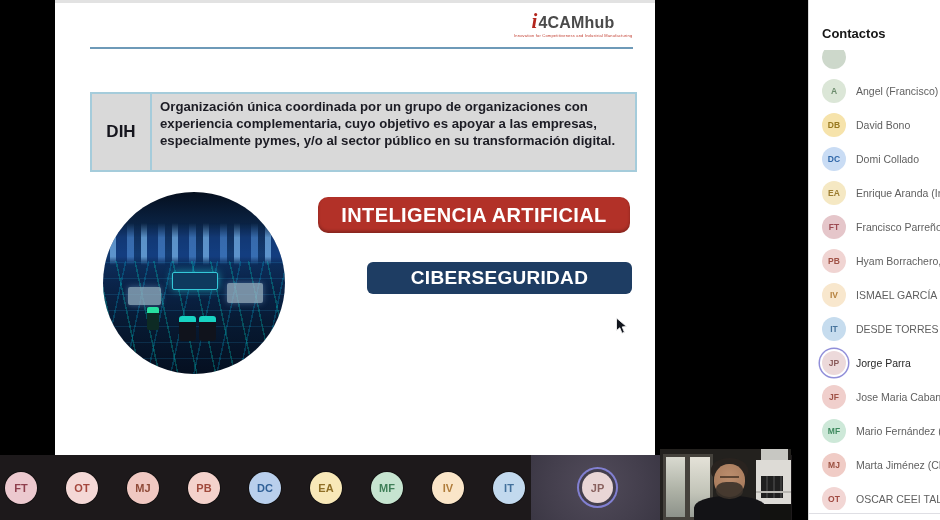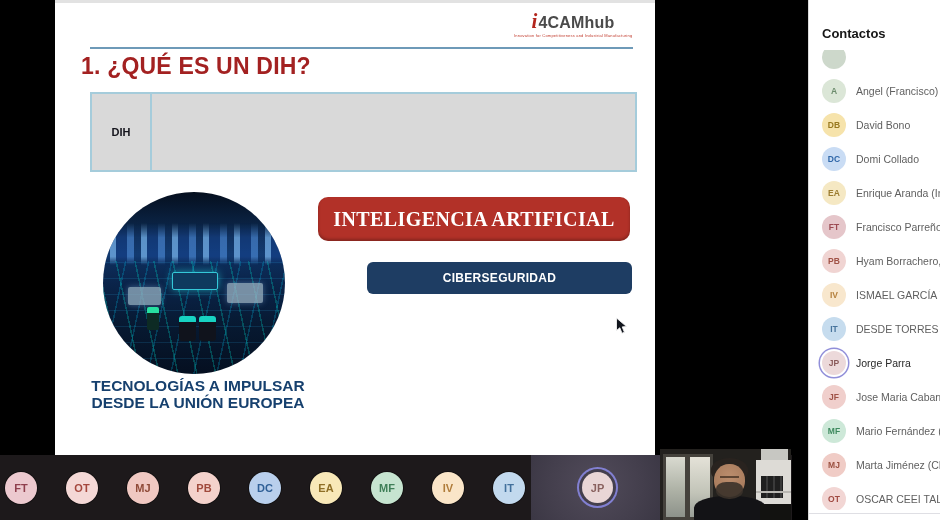--- a/index.html
+++ b/index.html
@@ -11,21 +11,21 @@
   .logo{position:absolute;top:11px;right:23px;text-align:center;line-height:1;}
   .logo-row{display:flex;align-items:baseline;justify-content:center;}
   .logo-i{font-family:"Liberation Serif",serif;font-style:italic;font-weight:700;font-size:21px;color:#b3261d;margin-right:1px;}
   .logo-rest{font-weight:700;font-size:16px;color:#4a4a4a;letter-spacing:.2px;}
   .logo-tag{font-size:4px;color:#c0392b;margin-top:2px;white-space:nowrap;overflow:hidden;max-width:118px;letter-spacing:.2px;}
   .rule{position:absolute;left:35px;top:47px;width:543px;height:2px;background:#6e9ab8;}
   .title{position:absolute;left:26px;top:53px;font-size:23px;font-weight:700;color:#a32121;letter-spacing:.2px;}
   .dih{position:absolute;left:35px;top:92px;width:547px;height:80px;background:#d9d9d9;
        border:2px solid #a5ccdb;box-sizing:border-box;display:flex;}
   .dih-label{width:58px;border-right:2px solid #a5ccdb;display:flex;align-items:center;justify-content:center;
-             font-weight:700;font-size:11px;color:#15151d;}
+             font-weight:700;font-size:17px;color:#15151d;}
   .dih-text{flex:1;padding:4px 10px 4px 8px;font-size:13.2px;font-weight:600;line-height:17px;color:#1c1c24;}
 
   
   .hub{position:absolute;left:48px;top:192px;width:182px;height:182px;border-radius:50%;overflow:hidden;
        background:linear-gradient(180deg,#050f1e 0%,#0a2140 16%,#0d3060 34%,#0a2348 52%,#071931 74%,#050f20 100%);}
   .hub-sky{position:absolute;left:0;top:17%;width:100%;height:23%;opacity:.85;filter:blur(.6px);
        background:repeating-linear-gradient(90deg,rgba(60,130,230,.15) 0 7px,rgba(130,195,255,.8) 7px 13px,rgba(35,90,190,.4) 13px 24px,rgba(90,160,245,.65) 24px 31px);
        -webkit-mask-image:linear-gradient(180deg,transparent 0,#000 35%,#000 80%,transparent);
        mask-image:linear-gradient(180deg,transparent 0,#000 35%,#000 80%,transparent);}
   .hub-grid{position:absolute;left:0;top:38%;width:100%;height:62%;opacity:.8;
@@ -37,23 +37,23 @@
   .hub-core{position:absolute;left:38%;top:44%;width:24%;height:9%;background:#0e3a5e;border:1px solid #35c8d8;border-radius:2px;box-shadow:0 0 8px rgba(40,220,230,.6);}
   .hub-drum1{position:absolute;left:42%;top:68%;width:9%;height:14%;background:linear-gradient(180deg,#17d3c3 0 22%,#10131c 22%);border-radius:3px;}
   .hub-drum2{position:absolute;left:53%;top:68%;width:9%;height:14%;background:linear-gradient(180deg,#17d3c3 0 22%,#10131c 22%);border-radius:3px;}
   .hub-drum3{position:absolute;left:24%;top:63%;width:7%;height:13%;background:linear-gradient(180deg,#27e0a0 0 25%,#0d2b24 25%);border-radius:2px;}
   .caption{position:absolute;left:18px;top:377px;width:250px;text-align:center;font-weight:700;
            font-size:15.5px;line-height:17px;color:#16406e;white-space:pre-wrap;}
 
   
   .sbtn{position:absolute;display:flex;align-items:center;justify-content:center;text-align:center;
         color:#fff;font-weight:700;box-sizing:border-box;}
-  .sbtn-ai{left:263px;top:197px;width:312px;height:44px;border-radius:10px;font-size:20px;letter-spacing:.4px;
-           box-shadow:inset 0 -2px 3px rgba(0,0,0,.25);font-family:Liberation Serif, serif;}
-  .sbtn-cyber{left:312px;top:262px;width:265px;height:32px;border-radius:6px;font-size:12px;letter-spacing:.3px;}
+  .sbtn-ai{left:263px;top:197px;width:312px;height:36px;border-radius:10px;font-size:20px;letter-spacing:.4px;
+           box-shadow:inset 0 -2px 3px rgba(0,0,0,.25);}
+  .sbtn-cyber{left:312px;top:262px;width:265px;height:32px;border-radius:6px;font-size:19px;letter-spacing:.3px;}
   .sbtn-hpc{left:313px;top:319px;width:264px;height:49px;border-radius:7px;font-size:13.5px;line-height:16px;
             letter-spacing:.3px;white-space:pre-wrap;}
   .cursor{position:absolute;left:560px;top:317px;}
 
   
   .contacts{position:absolute;left:792px;top:0;width:148px;height:520px;background:#fff;border-left:1px solid #dadada;box-sizing:border-box;margin-left:16px;}
   .contacts-header{position:absolute;left:13px;top:26px;font-size:13px;font-weight:700;color:#161616;}
   .contacts-list{position:absolute;left:0;top:50px;right:0;bottom:10px;overflow:hidden;}
   .contact-row{height:34px;display:flex;align-items:center;gap:10px;padding-left:13px;}
   .contact-row.partial{margin-top:-10px;}
@@ -98,38 +98,36 @@
 
   <div class="logo">
     <div class="logo-row">
       <span class="logo-i">i</span>
         <span class="logo-rest">4CAMhub</span>
     </div>
     <div class="logo-tag">Innovation for Competitiveness and Industrial Manufacturing</div>
   </div>
 
   <div class="rule"></div>
-  <div class="title" style="color: rgb(163, 33, 33);">1. ¿QUÉ ES UN DIH?</div>
 
   <div class="dih">
     <div class="dih-label">DIH</div>
+    <div class="dih-text">Organización única coordinada por un grupo de organizaciones con experiencia complementaria, cuyo objetivo es apoyar a las empresas, especialmente pymes, y/o al sector público en su transformación digital.</div>
   </div>
 
   <div class="hub">
     <div class="hub-sky"></div>
     <div class="hub-grid"></div>
     <div class="hub-mach1"></div>
     <div class="hub-mach2"></div>
     <div class="hub-core"></div>
     <div class="hub-drum1"></div>
     <div class="hub-drum2"></div>
     <div class="hub-drum3"></div>
   </div>
-  <div class="caption">TECNOLOGÍAS A IMPULSAR
-DESDE LA UNIÓN EUROPEA</div>
 
   <div class="sbtn sbtn-ai" style="background: rgb(178, 49, 40);">INTELIGENCIA ARTIFICIAL</div>
   <div class="sbtn sbtn-cyber" style="background: rgb(30, 61, 99);">CIBERSEGURIDAD</div>
 
   <svg class="cursor" width="13" height="19" viewBox="0 0 13 19">
     <path d="M1.5 1 L1.5 13.5 L4.8 10.8 L7 16.3 L9.4 15.2 L7.2 9.9 L11.5 9.5 Z" fill="#11151d" stroke="#f2f2f2" stroke-width="0.9"></path>
   </svg>
 </div>
 
 <div class="contacts">

